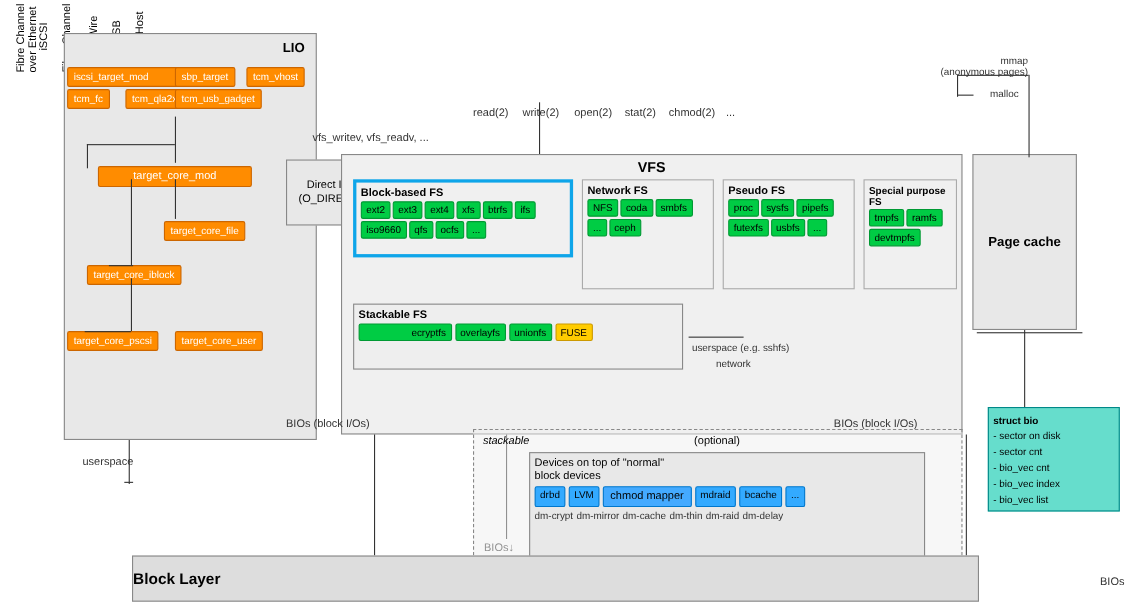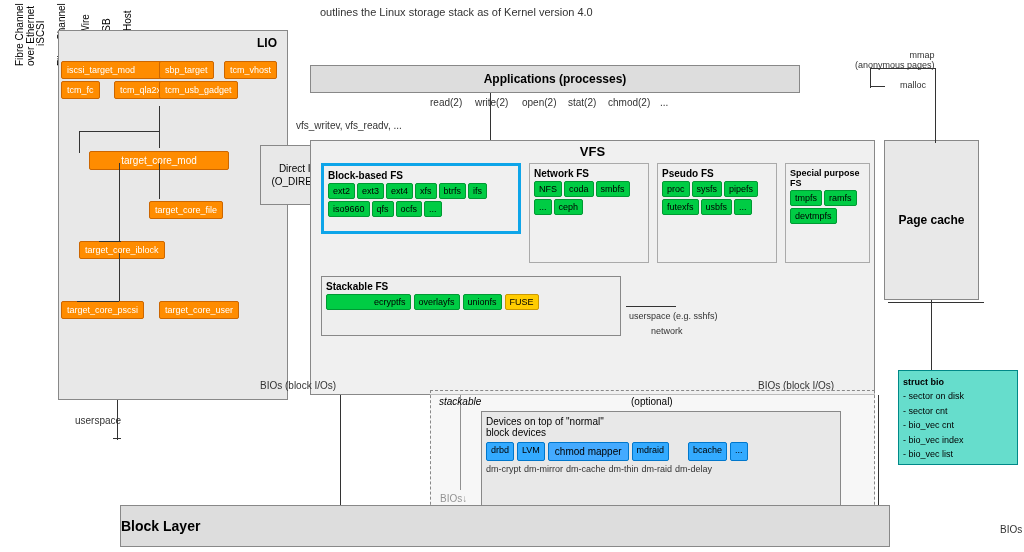--- a/index.html
+++ b/index.html
@@ -210,21 +210,20 @@
       position: absolute;
       border: 1.5px solid #888;
       background: #e8e8e8;
     }
   </style>
 </head>
 <body>
 
 <div class="diagram-container">
 
-  <div class="title-text">outlines the Linux storage stack as of Kernel version 4.0</div>
 
   <div class="vert-text" style="top:6px; left:14px; height:60px;">Fibre Channel<br>over Ethernet</div>
   <div class="vert-text" style="top:6px; left:35px; height:55px;">iSCSI</div>
   <div class="vert-text" style="top:6px; left:56px; height:60px;">Fibre Channel</div>
   <div class="vert-text" style="top:6px; left:80px; height:55px;">FireWire</div>
   <div class="vert-text" style="top:6px; left:101px; height:45px;">USB</div>
   <div class="vert-text" style="top:6px; left:122px; height:60px;">Virtual Host</div>
 
   <div class="lio-box">
     <span class="lio-label">LIO</span>
@@ -258,37 +257,34 @@
     <div style="position:absolute; left:60px; top:222px; width:1px; height:48px; background:#333;"></div>
     <div style="position:absolute; left:18px; top:270px; width:42px; height:1px; background:#333;"></div>
     <div style="position:absolute; left:108px; top:270px; width:0px; height:1px; background:#333;"></div>
   </div>
 
   <div class="label-text" style="left:75px; top:415px;">userspace</div>
 
   <div style="position:absolute; left:117px; top:400px; width:1px; height:40px; background:#333;"></div>
   <div style="position:absolute; left:113px; top:438px; width:8px; height:1px; background:#333;"></div>
 
-  <div class="app-bar">
-    <span>Applications (processes)</span>
-  </div>
 
   <div class="label-text" style="left:855px; top:50px; font-size:9px; text-align:right;">mmap<br>(anonymous pages)</div>
   <div class="label-text" style="left:900px; top:80px; font-size:9px;">malloc</div>
 
   <div style="position:absolute; left:490px; top:93px; width:1px; height:48px; background:#333;"></div>
 
   <div class="label-text" style="left:430px; top:97px;">read(2)</div>
   <div class="label-text" style="left:475px; top:97px;">write(2)</div>
   <div class="label-text" style="left:522px; top:97px;">open(2)</div>
   <div class="label-text" style="left:568px; top:97px;">stat(2)</div>
   <div class="label-text" style="left:608px; top:97px;">chmod(2)</div>
   <div class="label-text" style="left:660px; top:97px;">...</div>
 
-  <div class="label-text" style="left:296px; top:120px;text-align:right;">vfs_writev, vfs_readv, ...</div>
+  <div class="label-text" style="left:284px; top:120px;text-align:right;">vfs_writev, vfs_readv, ...</div>
 
   <div class="direct-io-box">
     <span>Direct I/O<br>(O_DIRECT)</span>
   </div>
 
   <div class="vfs-box">
     <span class="vfs-label">VFS</span>
 
     <div style="position:absolute; top:22px; left:10px; width:200px; height:71px; border:3px solid #0ea5e9; background:#f0f0f0; padding:4px;">
       <span class="fs-label">Block-based FS</span>
@@ -377,21 +373,21 @@
     <span style="position:absolute; top:5px; left:8px; font-size:10px; font-style:italic;">stackable</span>
     <span style="position:absolute; top:5px; left:200px; font-size:10px;">(optional)</span>
 
     <div class="devices-box" style="left:50px; top:20px; width:360px; height:105px; padding:4px;">
       <span style="font-size:10px; display:block; margin-bottom:4px;">Devices on top of "normal"<br>block devices</span>
       <div style="display:flex; gap:3px; flex-wrap:wrap;">
         <span class="mod-blue" style="position:relative; left:0; top:0;">drbd</span>
         <span class="mod-blue" style="position:relative; left:0; top:0;">LVM</span>
         <span class="mod-blue" style="position:relative; left:0; top:0; background:#44aaff; font-size:10px; padding:3px 6px;">chmod mapper</span>
         <span class="mod-blue" style="position:relative; left:0; top:0;">mdraid</span>
-        <span class="mod-blue" style="position:relative; left:0; top:0;margin-left:16px;">bcache</span>
+        <span class="mod-blue" style="position:relative; left:0; top:0;">bcache</span>
         <span class="mod-blue" style="position:relative; left:0; top:0;">...</span>
       </div>
       <div style="display:flex; gap:3px; margin-top:3px; flex-wrap:wrap;">
         <span style="font-size:9px; color:#333;">dm-crypt</span>
         <span style="font-size:9px; color:#333;">dm-mirror</span>
         <span style="font-size:9px; color:#333;">dm-cache</span>
         <span style="font-size:9px; color:#333;">dm-thin</span>
         <span style="font-size:9px; color:#333;">dm-raid</span>
         <span style="font-size:9px; color:#333;">dm-delay</span>
       </div>

